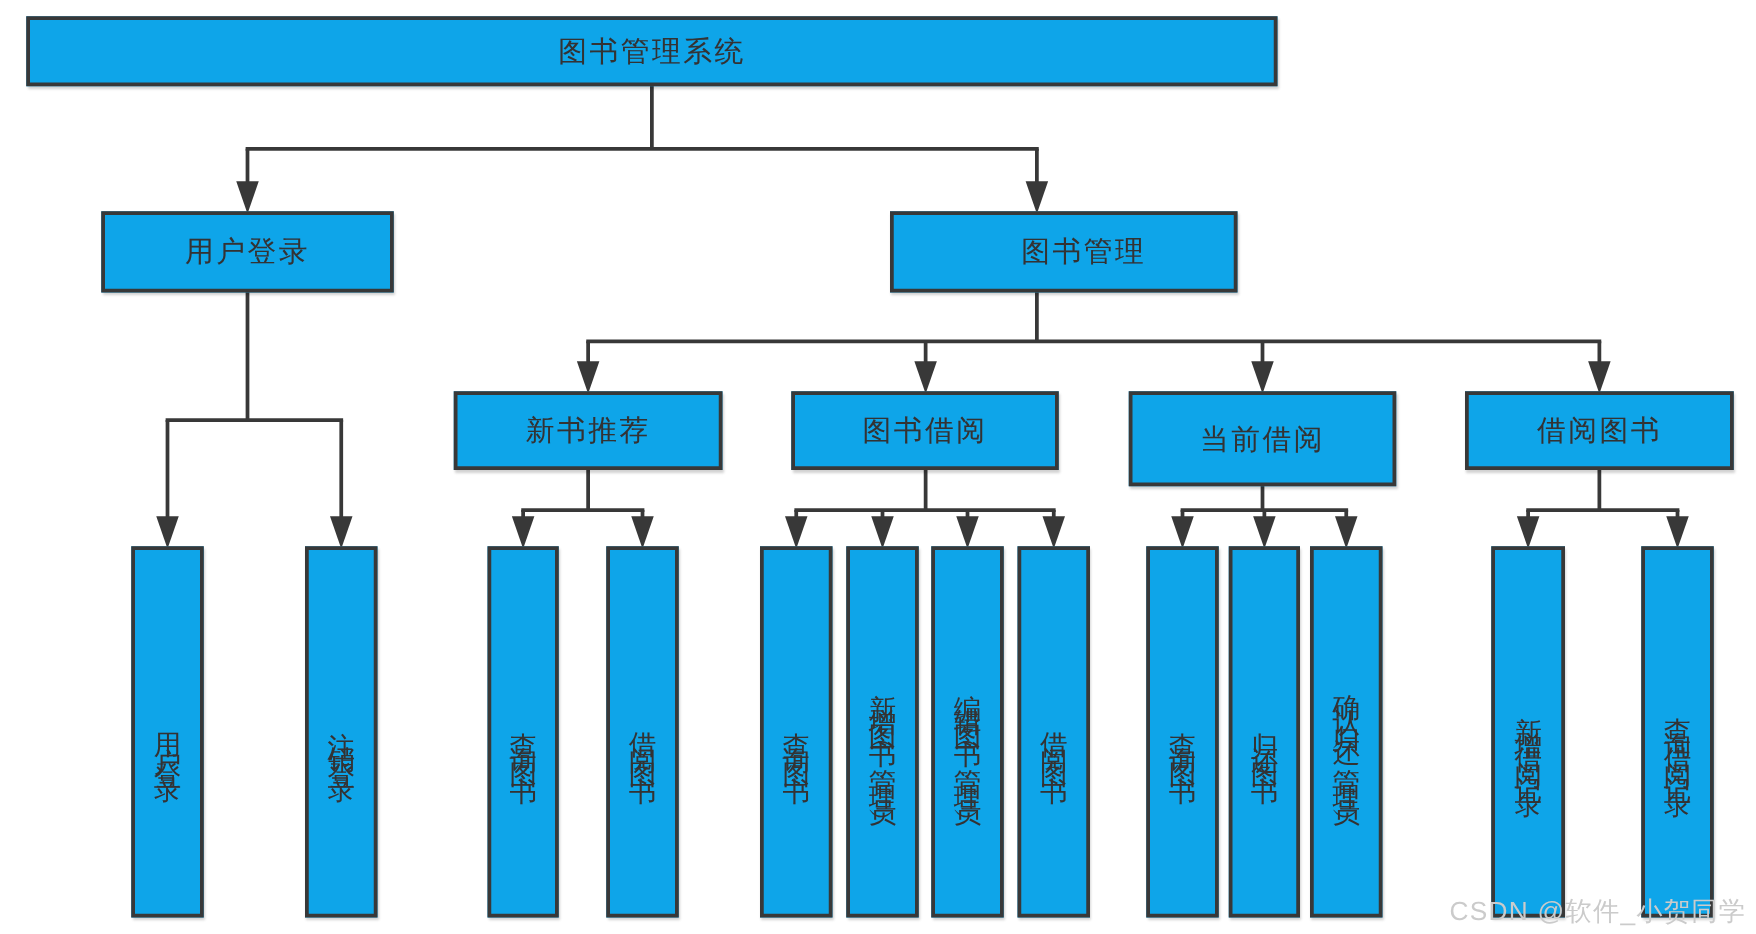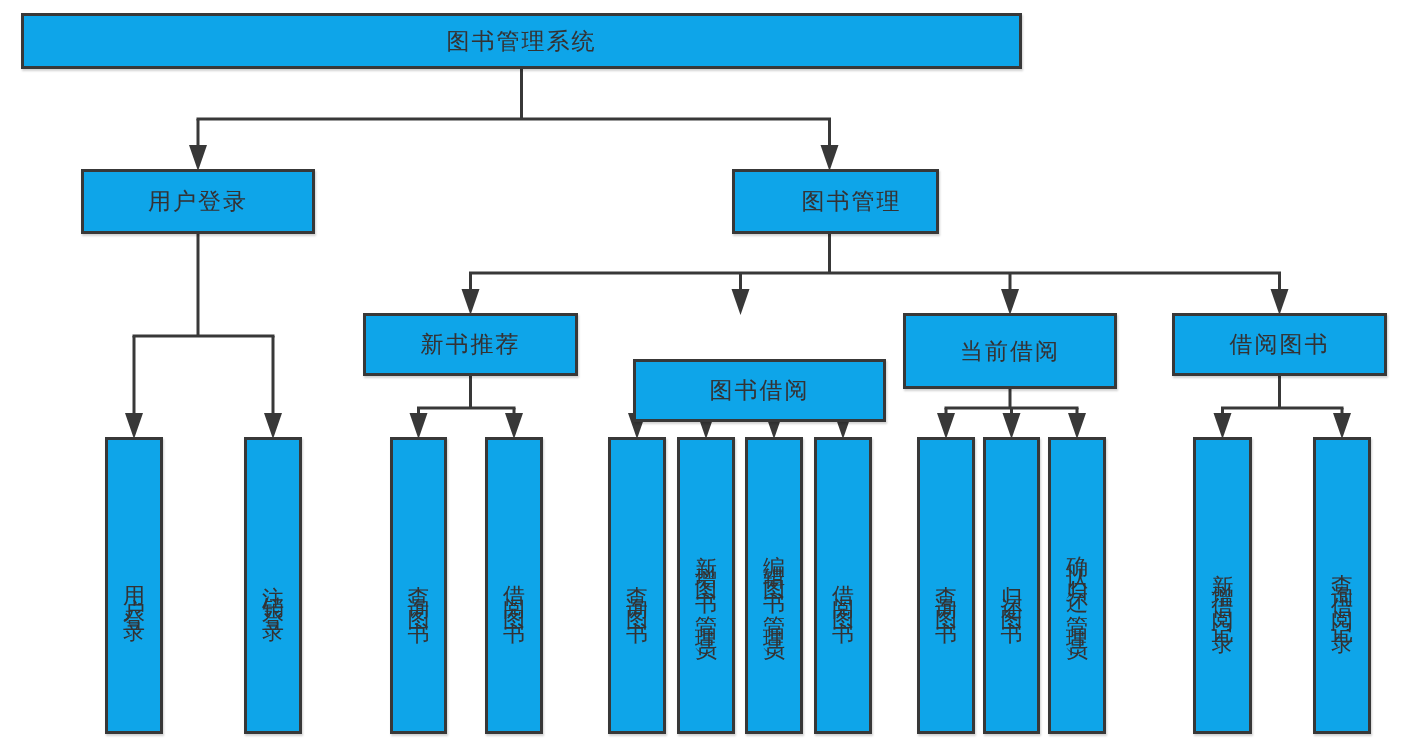--- a/index.html
+++ b/index.html
@@ -93,27 +93,27 @@
       <line x1="1342" y1="408" x2="1342" y2="415" stroke="#383838" stroke-width="3"></line>
       <polygon points="1333,413 1351,413 1342,439" fill="#383838"></polygon>
     </svg>
   <div id="nodes">
       <div class="node" style="left: 21px; top: 13px; width: 1001px; height: 56px; border-color: rgb(56, 56, 56);">
         <span class="lbl" style="color: rgb(51, 51, 51);">图书管理系统</span>
       </div>
       <div class="node" style="left: 81px; top: 169px; width: 234px; height: 65px; border-color: rgb(56, 56, 56);">
         <span class="lbl" style="color: rgb(51, 51, 51);">用户登录</span>
       </div>
-      <div class="node" style="left: 732px; top: 169px; width: 207px; height: 65px; border-color: rgb(56, 56, 56); padding-left: 32px;">
+      <div class="node" style="left: 712px; top: 169px; width: 278px; height: 65px; border-color: rgb(56, 56, 56); padding-left: 32px;">
         <span class="lbl" style="color: rgb(51, 51, 51);">图书管理</span>
       </div>
       <div class="node" style="left: 363px; top: 313px; width: 215px; height: 63px; border-color: rgb(56, 56, 56);">
         <span class="lbl" style="color: rgb(51, 51, 51);">新书推荐</span>
       </div>
-      <div class="node" style="left: 633px; top: 313px; width: 253px; height: 63px; border-color: rgb(56, 56, 56); margin-top: 46px;">
+      <div class="node" style="left: 633px; top: 313px; width: 214px; height: 63px; border-color: rgb(56, 56, 56);">
         <span class="lbl" style="color: rgb(51, 51, 51);">图书借阅</span>
       </div>
       <div class="node" style="left: 903px; top: 313px; width: 214px; height: 76px; border-color: rgb(56, 56, 56);">
         <span class="lbl" style="color: rgb(51, 51, 51);">当前借阅</span>
       </div>
       <div class="node" style="left: 1172px; top: 313px; width: 215px; height: 63px; border-color: rgb(56, 56, 56);">
         <span class="lbl" style="color: rgb(51, 51, 51);">借阅图书</span>
       </div>
       <div class="node vertical" style="left: 105px; top: 437px; width: 58px; height: 297px; border-color: rgb(56, 56, 56);">
         <span class="lbl" style="color: rgb(51, 51, 51);">用户登录</span>
@@ -148,13 +148,14 @@
       <div class="node vertical" style="left: 1048px; top: 437px; width: 58px; height: 297px; border-color: rgb(56, 56, 56);">
         <span class="lbl" style="color: rgb(51, 51, 51);">确认归还（管理员）</span>
       </div>
       <div class="node vertical" style="left: 1193px; top: 437px; width: 59px; height: 297px; border-color: rgb(56, 56, 56);">
         <span class="lbl" style="color: rgb(51, 51, 51);">新增借阅记录</span>
       </div>
       <div class="node vertical" style="left: 1313px; top: 437px; width: 58px; height: 297px; border-color: rgb(56, 56, 56);">
         <span class="lbl" style="color: rgb(51, 51, 51);">查询借阅记录</span>
       </div>
     </div>
+  <div class="watermark" style="color: rgb(203, 203, 203);">CSDN @软件_小贺同学</div>
 </div>
 
 </body></html>

